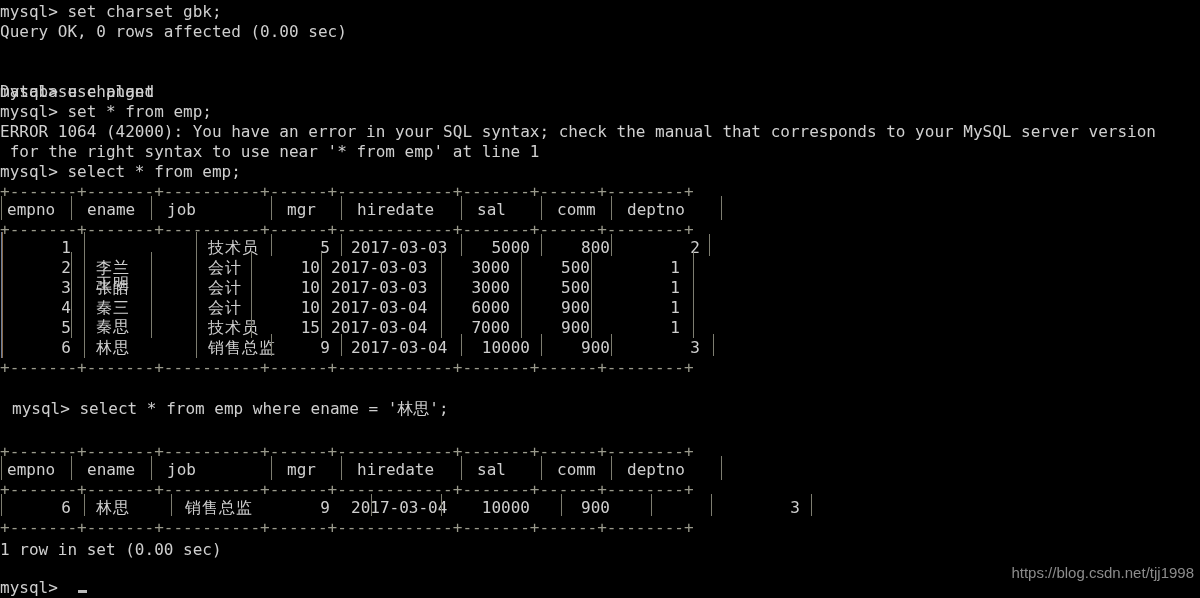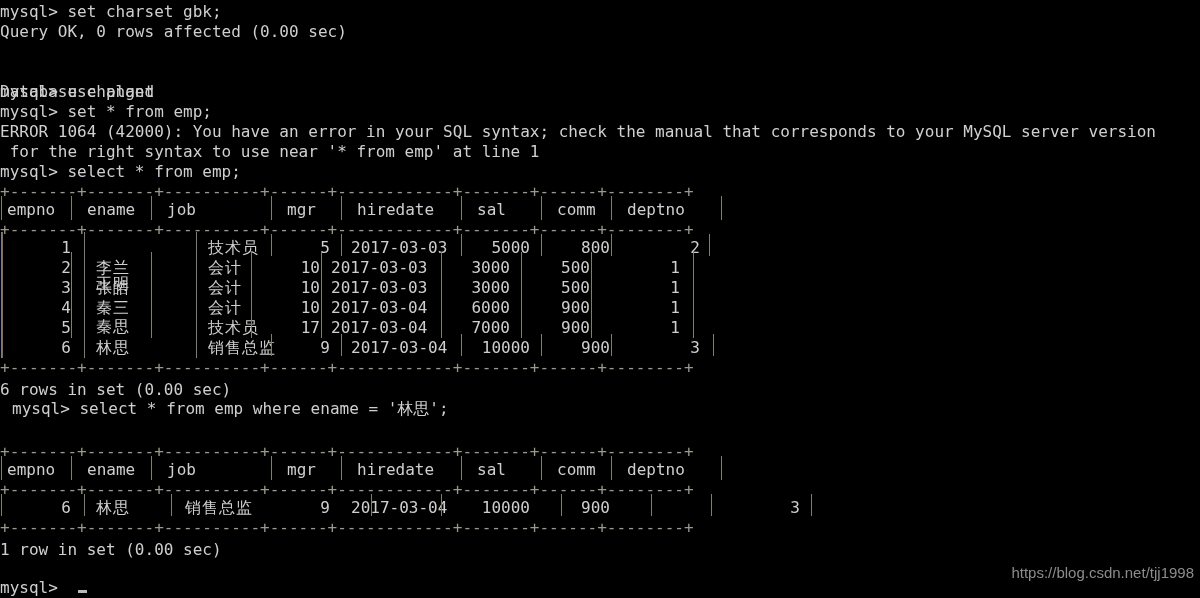--- a/index.html
+++ b/index.html
@@ -153,21 +153,21 @@
   <div class="cell cjk" style="top:298px; left:208px;">会计</div>
   <div class="cell" style="top:298px; left:290px; width:30px; text-align:right;">10</div>
   <div class="cell" style="top:298px; left:331px;">2017-03-04</div>
   <div class="cell" style="top:298px; left:470px; width:40px; text-align:right;">6000</div>
   <div class="cell" style="top:298px; left:550px; width:40px; text-align:right;">900</div>
   <div class="cell" style="top:298px; left:640px; width:40px; text-align:right;">1</div>
 
   <div class="cell" style="top:318px; left:41px; width:30px; text-align:right;">5</div>
   <div class="cell cjk" style="top:318px; left:96px;font-family:Liberation Mono, monospace;">秦思</div>
   <div class="cell cjk" style="top:318px; left:208px;">技术员</div>
-  <div class="cell" style="top:318px; left:290px; width:30px; text-align:right;">17</div>
+  <div class="cell" style="top:318px; left:290px; width:30px; text-align:right;">15</div>
   <div class="cell" style="top:318px; left:331px;">2017-03-04</div>
   <div class="cell" style="top:318px; left:470px; width:40px; text-align:right;">7000</div>
   <div class="cell" style="top:318px; left:550px; width:40px; text-align:right;">900</div>
   <div class="cell" style="top:318px; left:640px; width:40px; text-align:right;">1</div>
 
   <div class="cell" style="top:338px; left:41px; width:30px; text-align:right;">6</div>
   <div class="cell cjk" style="top:338px; left:96px;">林思</div>
   <div class="cell cjk" style="top:338px; left:208px;">销售总监</div>
   <div class="cell" style="top:338px; left:300px; width:30px; text-align:right;">9</div>
   <div class="cell" style="top:338px; left:351px;">2017-03-04</div>
@@ -189,21 +189,20 @@
   <div class="pipe" style="left:196px; top:232px; height:126px;"></div>
   <div class="pipe" style="left:251px; top:252px; height:86px;"></div>
   <div class="pipe" style="left:321px; top:252px; height:86px;"></div>
   <div class="pipe" style="left:441px; top:252px; height:86px;"></div>
   <div class="pipe" style="left:521px; top:252px; height:86px;"></div>
   <div class="pipe" style="left:591px; top:252px; height:86px;"></div>
   <div class="pipe" style="left:693px; top:252px; height:86px;"></div>
 
   <div class="line rule" style="top:358px;">+-------+-------+----------+------+------------+-------+------+--------+</div>
 
-  <div class="line" style="top:380px;">6 rows in set (0.00 sec)</div>
 
   <div class="line" style="top:399px;padding-left:12px;">mysql&gt; select * from emp where ename = '林思';</div>
 
   <div class="line rule" style="top:442px;">+-------+-------+----------+------+------------+-------+------+--------+</div>
 
   <div class="cell" style="top:460px; left:7px;">empno</div>
   <div class="cell" style="top:460px; left:87px;">ename</div>
   <div class="cell" style="top:460px; left:167px;">job</div>
   <div class="cell" style="top:460px; left:287px;">mgr</div>
   <div class="cell" style="top:460px; left:357px;">hiredate</div>

